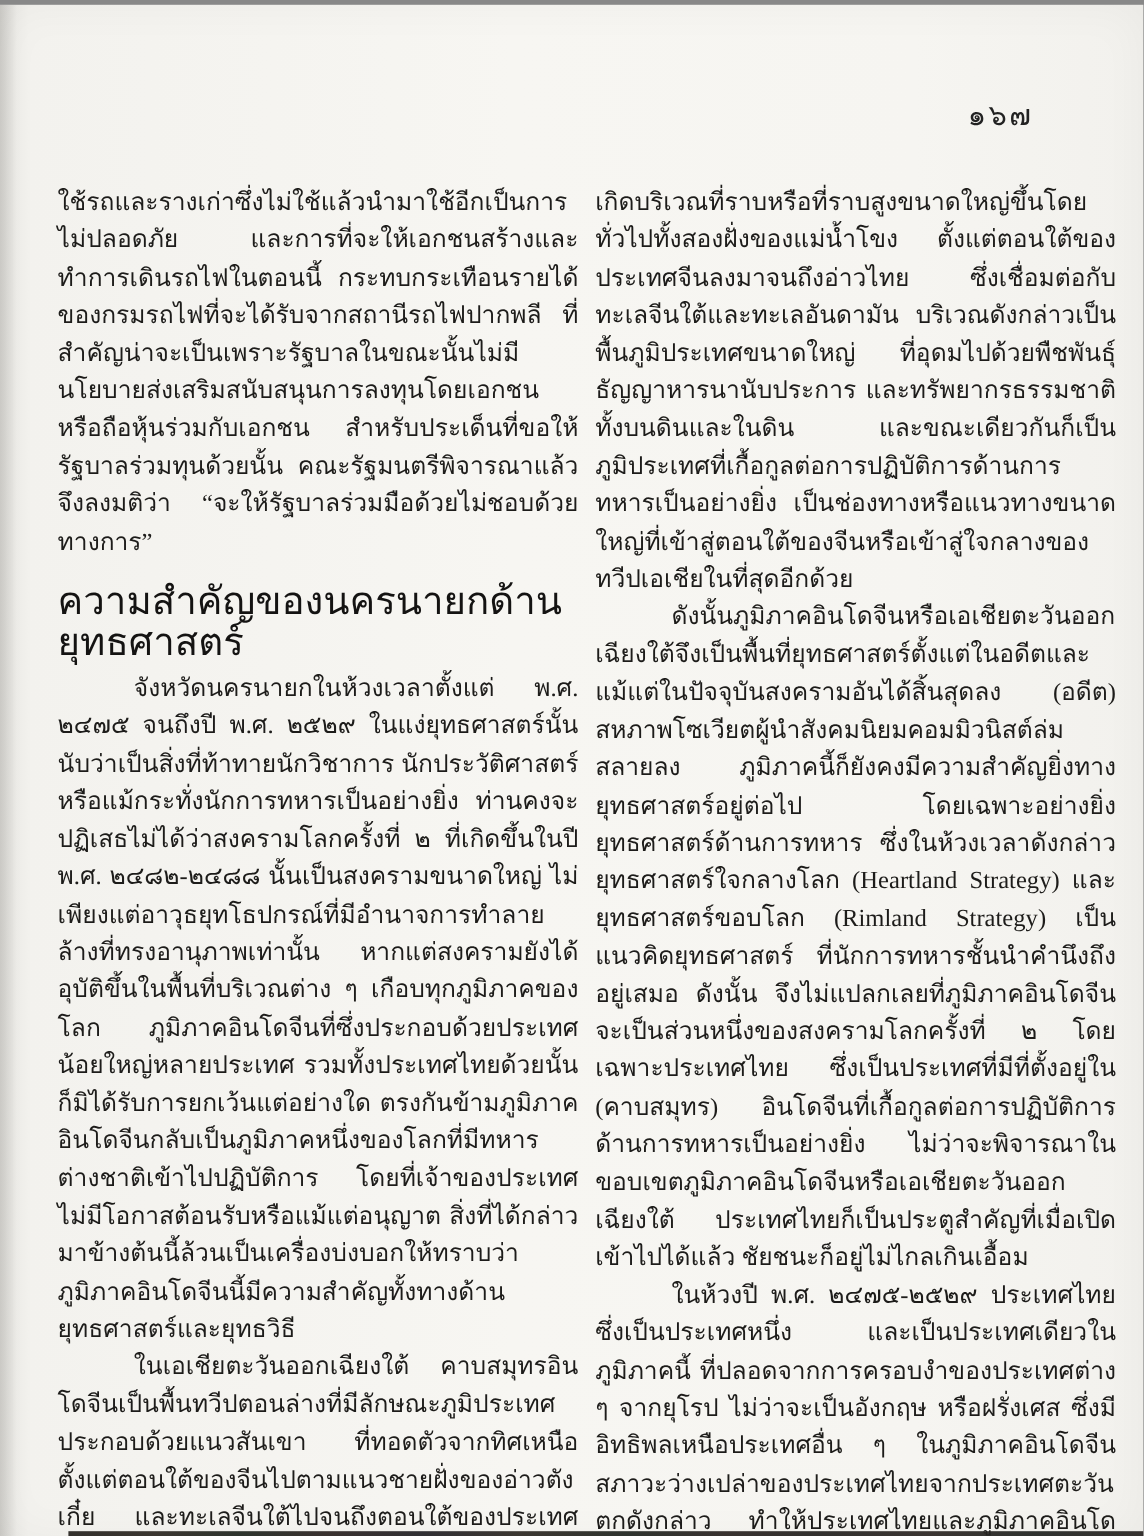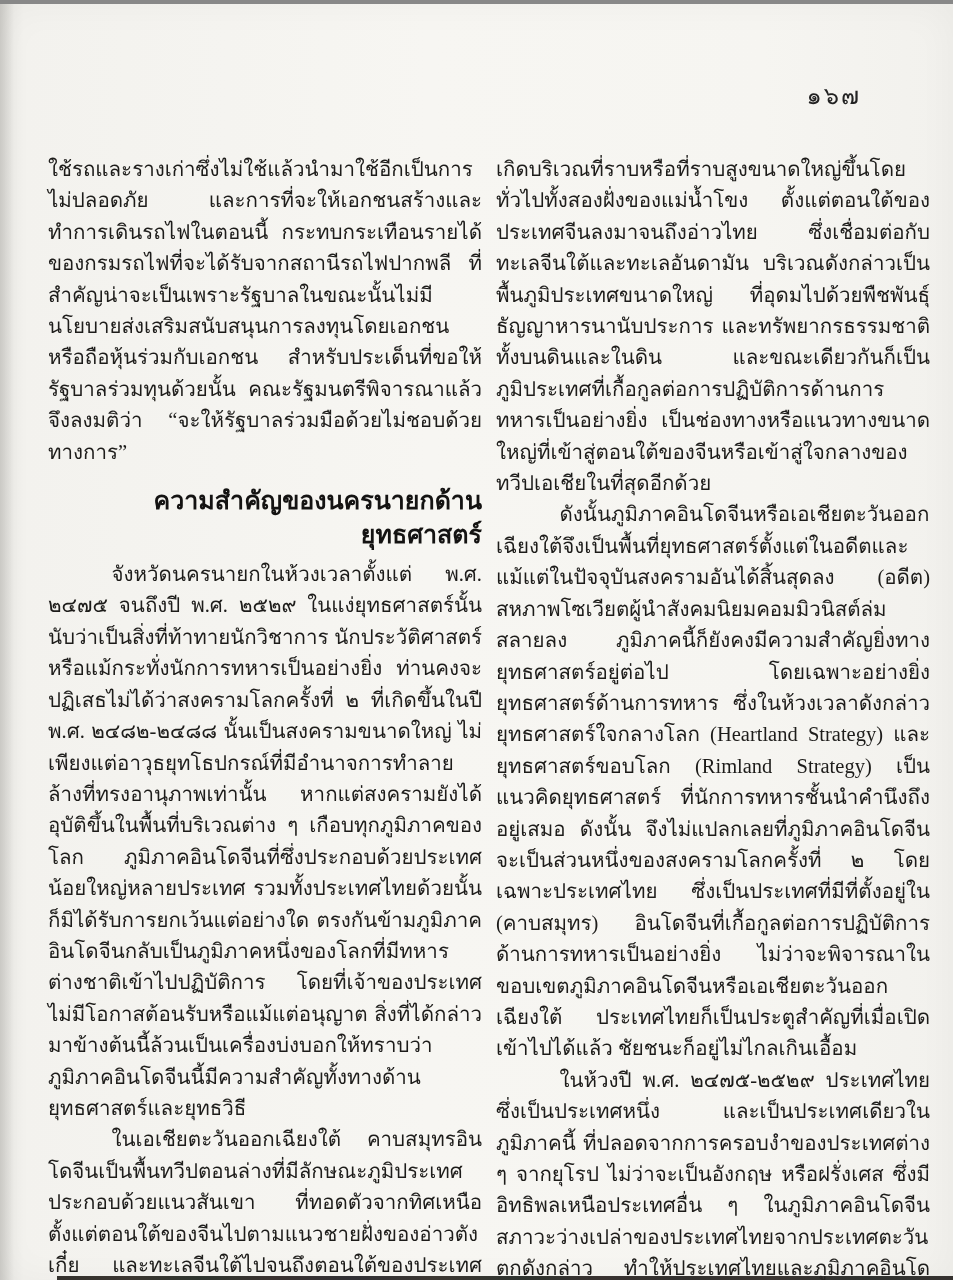--- a/index.html
+++ b/index.html
@@ -42,24 +42,24 @@
     line-height: 31.4px;
   }
   .col p {
     margin: 0;
     word-break: break-word;
   }
   .col p.indent {
     text-indent: 3.1em;
   }
   h2.section-heading {
-    font-size: 25px;
-    font-weight: bold;
+    font-size: 32px;
+    font-weight: normal;
     margin: 16px 0 7px 0;
-    text-align: right;
+    text-align: left;
     line-height: 34px;
     color: #141312;
   }
   .scan-strip {
     position: absolute;
     left: 57px;
     right: 0;
     bottom: 0;
     height: 8px;
     background: linear-gradient(90deg,

